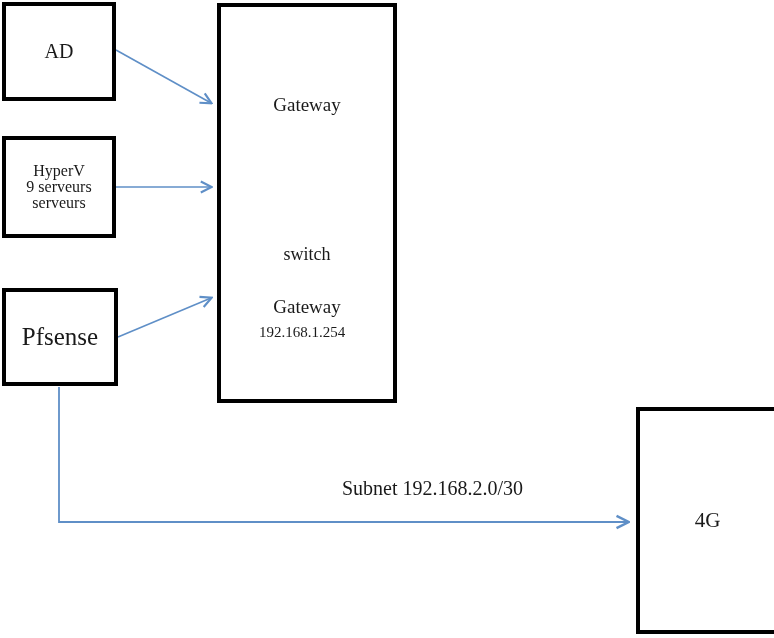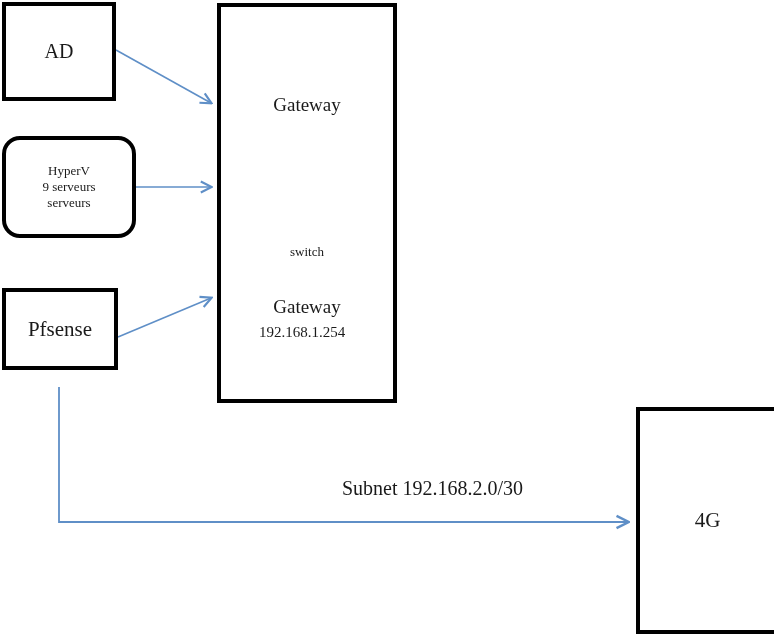--- a/index.html
+++ b/index.html
@@ -20,37 +20,37 @@
     position: absolute;
     box-sizing: border-box;
     border: 4px solid #000000;
     background: #ffffff;
     display: flex;
     align-items: center;
     justify-content: center;
     text-align: center;
   }
   .node-ad        { left: 2px;   top: 2px;   width: 114px; height: 99px;  font-size: 20px; }
-  .node-hyperv    { left: 2px;   top: 136px; width: 134px; height: 102px; font-size: 13px; line-height: 16px; border-radius: 18px; }
-  .node-pfsense   { left: 2px;   top: 288px; width: 116px; height: 82px;  font-size: 21px; }
+  .node-hyperv    { left: 2px;   top: 136px; width: 114px; height: 102px; font-size: 16px; line-height: 16px; }
+  .node-pfsense   { left: 2px;   top: 288px; width: 116px; height: 98px;  font-size: 25px; }
   .node-subnet    { left: 217px; top: 3px;   width: 180px; height: 400px; display: block; }
   .node-4g        { left: 636px; top: 407px; width: 143px; height: 227px; font-size: 21px; }
 
   .subnet-title {
     position: absolute;
     top: 84px; left: 0; right: 0;
     text-align: center;
     font-size: 19px;
     line-height: 28px;
   }
   .subnet-switch {
     position: absolute;
     top: 237px; left: 0; right: 0;
     text-align: center;
-    font-size: 13px;
+    font-size: 18px;
   }
   .subnet-gateway {
     position: absolute;
     top: 289px; left: 0; right: 0;
     text-align: center;
     font-size: 19px;
   }
   .subnet-gateway-ip {
     position: absolute;
     top: 317px; left: 0; right: 10px;

